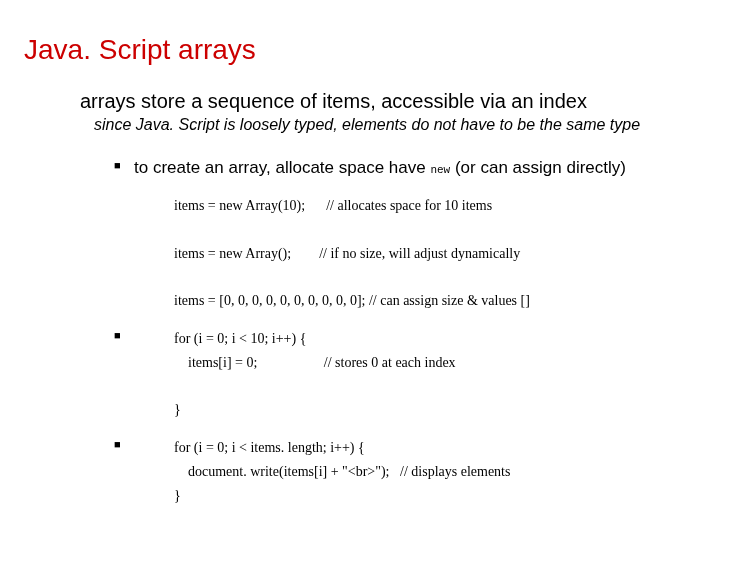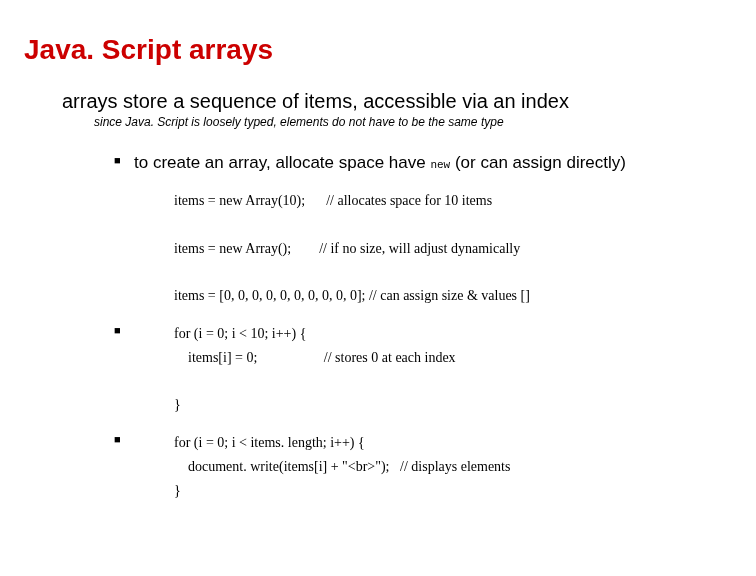--- a/index.html
+++ b/index.html
@@ -8,31 +8,31 @@
     height: 576px;
     background: #ffffff;
     font-family: Arial, Helvetica, sans-serif;
     padding: 34px 24px 20px 24px;
     color: #000;
     overflow: hidden;
   }
   .title {
     font-size: 28px;
     color: #cc0000;
-    font-weight: bold;
+    font-weight: normal;
     margin-bottom: 24px;
   }
   .intro {
     font-size: 20px;
     color: #000;
-    margin-left: 38px;
+    margin-left: 56px;
     margin-bottom: 2px;
   }
   .subintro {
-    font-size: 12px;
+    font-size: 16px;
     font-style: italic;
     margin-left: 70px;
     margin-right: 10px;
     margin-bottom: 22px;
     line-height: 1.25;
   }
   ul.bullets {
     list-style: none;
     margin-left: 90px;
   }

